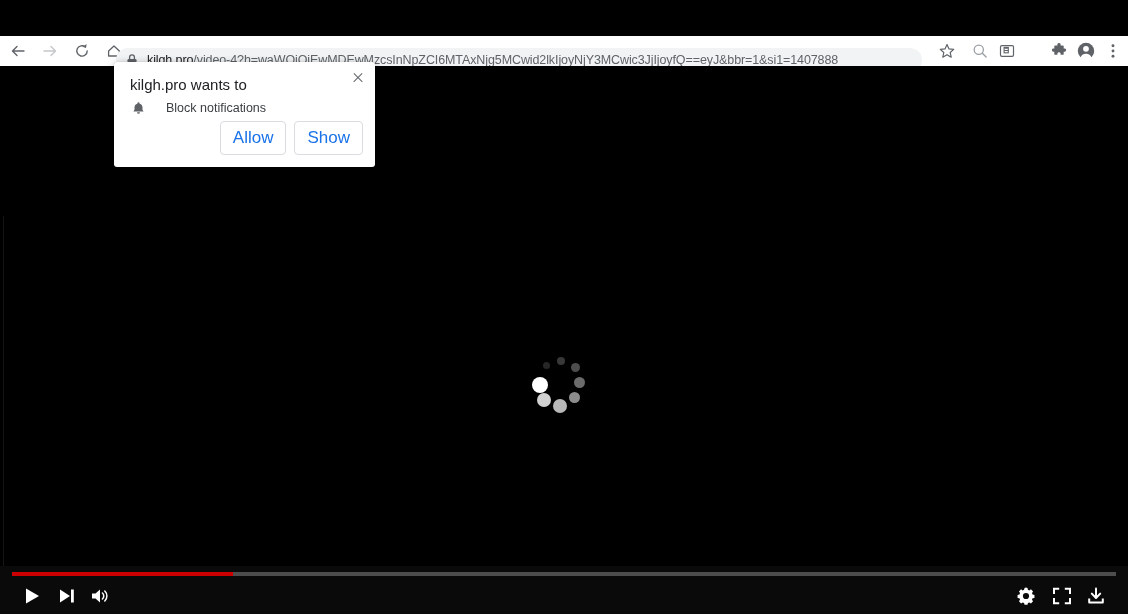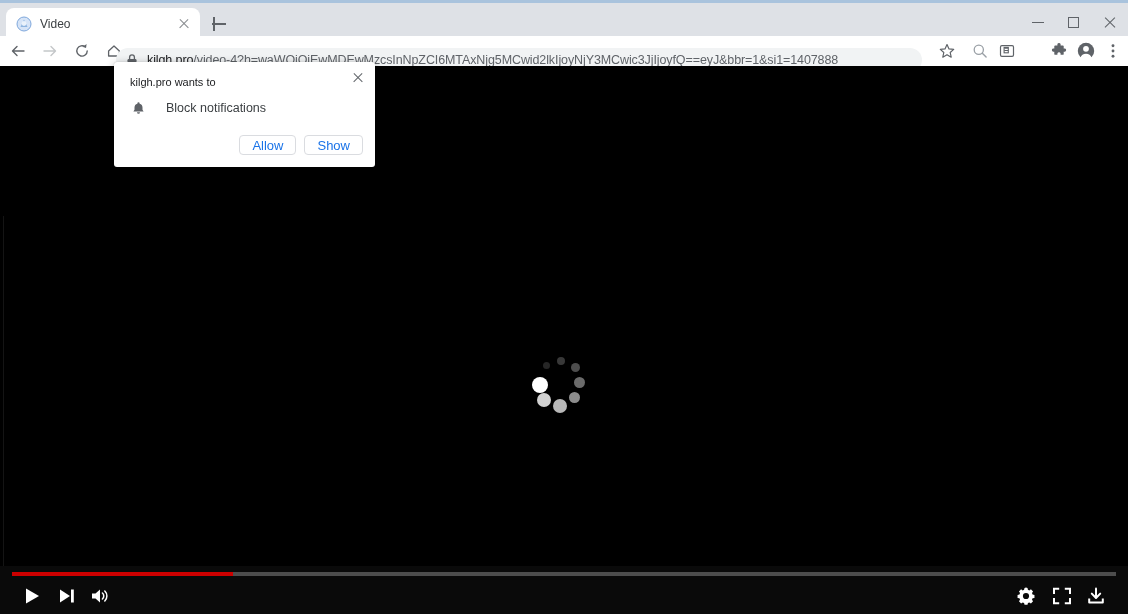--- a/index.html
+++ b/index.html
@@ -101,64 +101,38 @@
     background:#fff; border-radius:3px;
     box-shadow:0 2px 9px rgba(0,0,0,.32), 0 0 1px rgba(0,0,0,.25);
   }
   .bubble-close{ position:absolute; right:8px; top:6px; width:18px; height:18px; }
   .bubble-close::before,.bubble-close::after{
     content:""; position:absolute; left:3px; top:8.5px; width:12px; height:1.3px; background:#5f6368;
   }
   .bubble-close::before{ transform:rotate(45deg); }
   .bubble-close::after{ transform:rotate(-45deg); }
   .bubble-title{
-    position:absolute; left:16px; top:14px; font-size:11px; color:#202124;
+    position:absolute; left:16px; top:14px; font-size:15px; color:#202124;
   }
   .bubble-row{ position:absolute; left:16px; top:38px; display:flex; align-items:center; }
   .bubble-row .bell{ width:16px; height:16px; flex:0 0 16px; display:flex; align-items:center; justify-content:center; }
   .bubble-row .rowlabel{ font-size:12.5px; color:#3c4043; margin-left:20px; }
   .bubble-actions{ position:absolute; right:12px; bottom:12px; display:flex; gap:8px; }
   .bbtn{
-    min-width:55px; height:20px; padding:0 12px;
+    min-width:55px; height:34px; padding:0 12px;
     border:1px solid #dadce0; border-radius:4px; background:#fff;
-    font-size:13px; color:#1a73e8; font-family:"Liberation Sans", sans-serif;
+    font-size:17px; color:#1a73e8; font-family:"Liberation Sans", sans-serif;
     display:flex; align-items:center; justify-content:center;
   }
 </style>
 </head>
 <body>
 
 <div id="app">
 
-  <div class="titlebar">
-
-    <div class="tab">
-      <span class="tab-favicon">
-        <svg width="16" height="16" viewBox="0 0 16 16">
-          <circle cx="8" cy="8" r="7" fill="#d6e4f7" stroke="#7fa8dc" stroke-width="1"></circle>
-          <path d="M8 3.5 L11.5 11 L4.5 11 Z" fill="#8fb5e0"></path>
-          <circle cx="8" cy="7.5" r="2.4" fill="#eaf2fb"></circle>
-        </svg>
-      </span>
-      <span class="tab-title">Video</span>
-      <span class="tab-close"></span>
-    </div>
-
-    <div class="newtab"></div>
-
-    <div class="wctrls">
-      <div class="wc">
-          <span class="min"></span>
-        </div>
-      <div class="wc">
-          <span class="max"></span>
-        </div>
-      <div class="wc"><span class="cl"></span></div>
-    </div>
-  </div>
 
   <div class="toolbar">
 
     <div class="tbtn">
       <svg width="18" height="18" viewBox="0 0 18 18">
         <path d="M15 9 H4 M8 4.5 L3.5 9 L8 13.5" fill="none" stroke="#5f6368" stroke-width="1.4" stroke-linecap="round" stroke-linejoin="round"></path>
       </svg>
     </div>
 
     <div class="tbtn">

